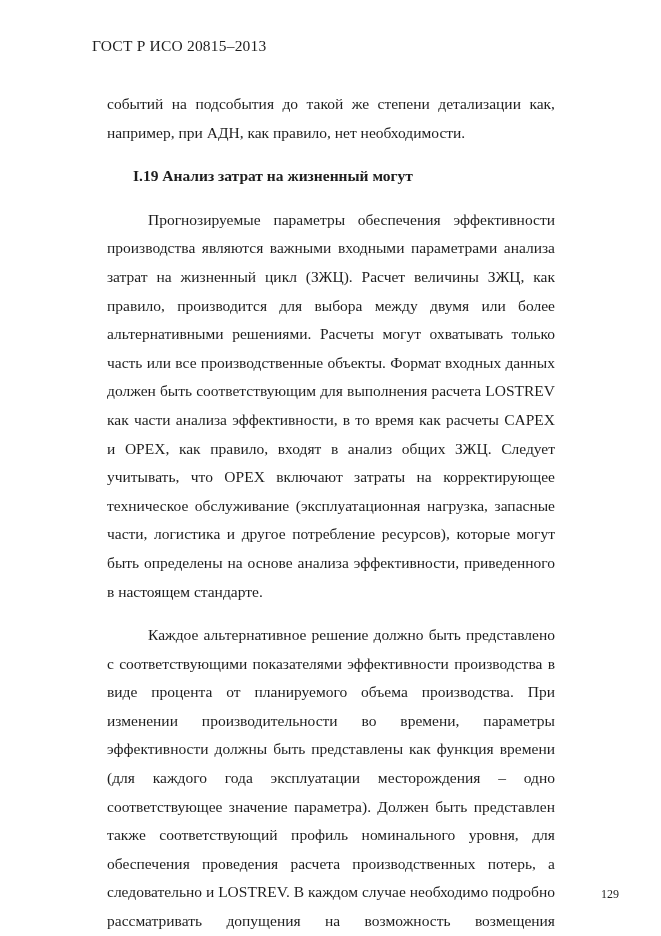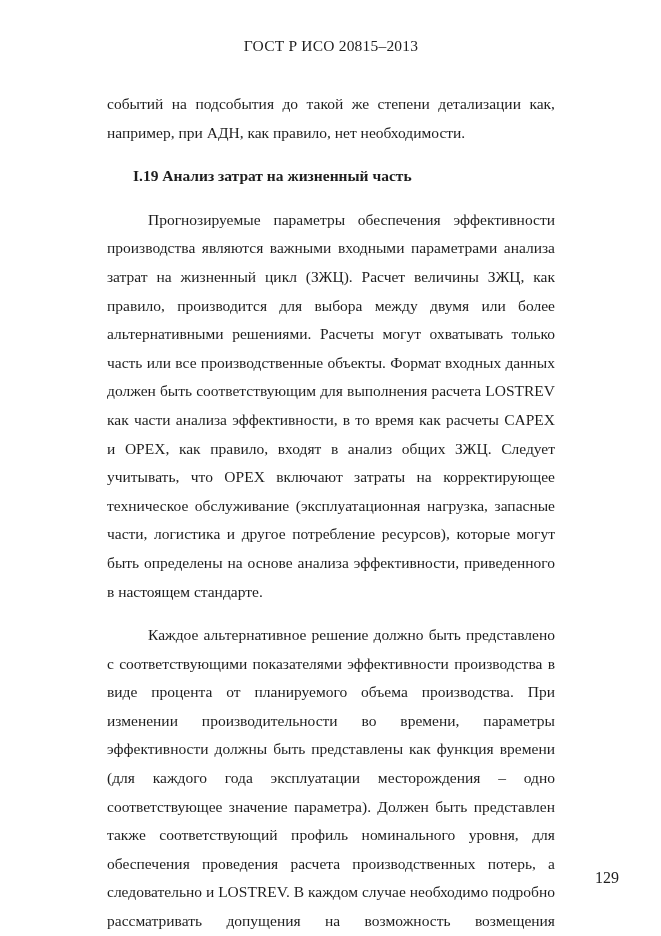--- a/index.html
+++ b/index.html
@@ -14,21 +14,21 @@
     height: 936px;
     background: #ffffff;
     font-family: "Liberation Serif", "DejaVu Serif", serif;
     color: #1e1e1e;
     padding: 36px 91px 0 92px;
     overflow: hidden;
   }
   .running-header {
     font-size: 15.5px;
     line-height: 20px;
-    text-align: center;
+    text-align: left;
     margin-bottom: 34px;
     letter-spacing: 0.2px;
   }
   .body-text {
     font-size: 15.5px;
     line-height: 28.6px;
     text-align: justify;
   }
   .para {
     margin: 15px;
@@ -41,36 +41,36 @@
     font-size: 15.5px;
     font-weight: bold;
     line-height: 28.6px;
     text-indent: 41px;
     text-align: left;
     margin: 14px 0 13px 0;
   }
   .page-number {
     position: absolute;
     right: 42px;
-    bottom: 49px;
-    font-size: 16px;
+    bottom: 34px;
+    font-size: 12px;
   }
 </style>
 </head>
 <body>
 
 <div class="page">
 
   <div class="running-header">ГОСТ Р ИСО 20815–2013</div>
 
   <div class="body-text">
 
     <p class="para no-indent">событий на подсобытия до такой же степени детализации как, например, при АДН, как правило, нет необходимости.</p>
 
-    <h2 class="section-heading">I.19  Анализ затрат на жизненный часть</h2>
+    <h2 class="section-heading">I.19  Анализ затрат на жизненный могут</h2>
 
     <p class="para">Прогнозируемые параметры обеспечения эффективности производства являются важными входными параметрами анализа затрат на жизненный цикл (ЗЖЦ). Расчет величины ЗЖЦ, как правило, производится для выбора между двумя или более альтернативными решениями. Расчеты могут охватывать только часть или все производственные объекты. Формат входных данных должен быть соответствующим для выполнения расчета LOSTREV как части анализа эффективности, в то время как расчеты CAPEX и OPEX, как правило, входят в анализ общих ЗЖЦ. Следует учитывать, что OPEX включают затраты на корректирующее техническое обслуживание (эксплуатационная нагрузка, запасные части, логистика и другое потребление ресурсов), которые могут быть определены на основе анализа эффективности, приведенного в настоящем стандарте.</p>
 
     <p class="para">Каждое альтернативное решение должно быть представлено с соответствующими показателями эффективности производства в виде процента от планируемого объема производства. При изменении производительности во времени, параметры эффективности должны быть представлены как функция времени (для каждого года эксплуатации месторождения – одно соответствующее значение параметра). Должен быть представлен также соответствующий профиль номинального уровня, для обеспечения проведения расчета производственных потерь, а следовательно и LOSTREV. В каждом случае необходимо подробно рассматривать допущения на возможность возмещения производственных потерь, и в таком случае, когда производственные потери могут быть возмещены.</p>
 
     <p class="para">Если оценки ЗЖЦ не имеют цель прогнозирования общих ЗЖЦ, входные данные для анализа эффективности могут быть ограничены различиями</p>
 
   </div>
 
   <div class="page-number">129</div>

